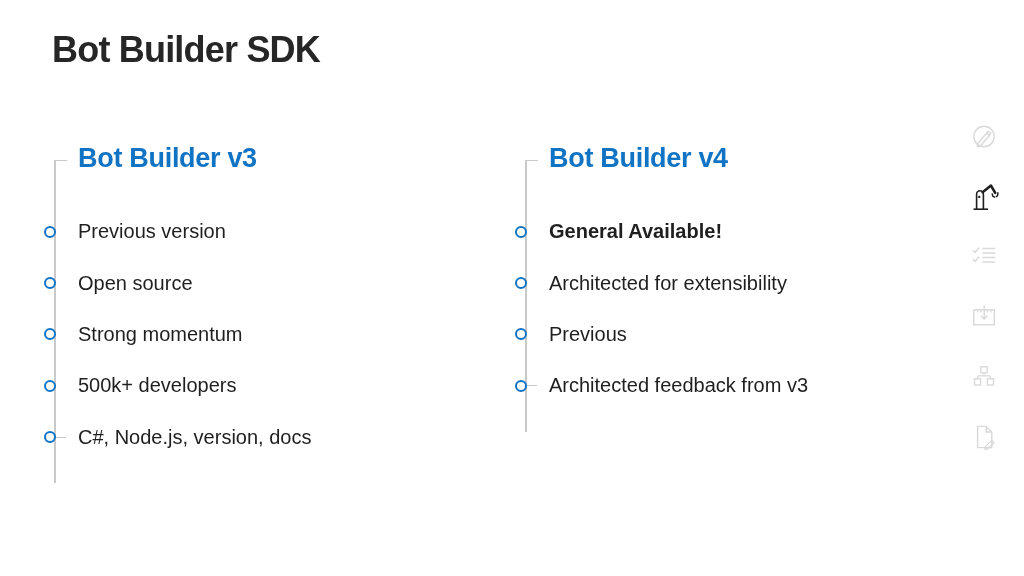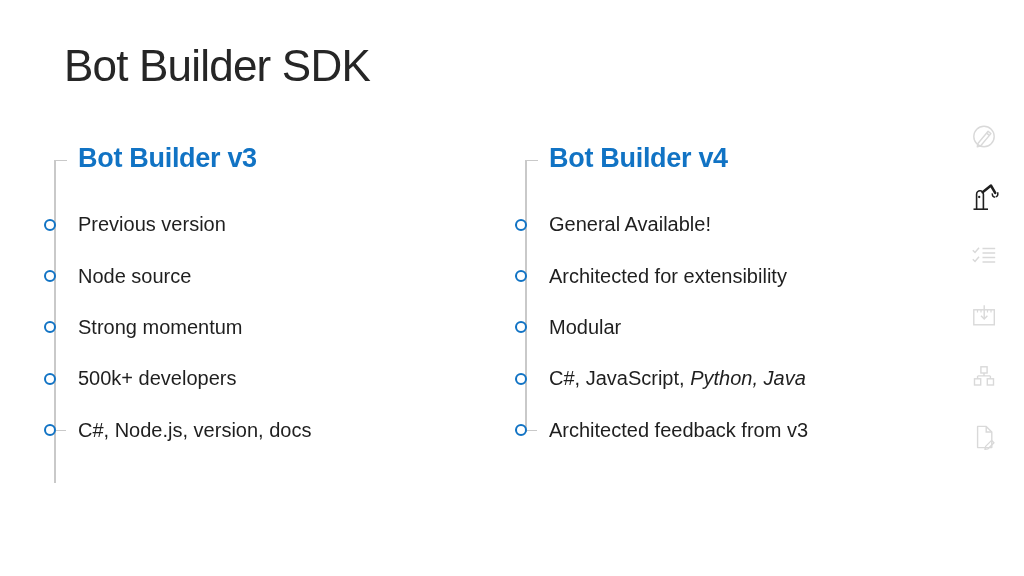--- a/index.html
+++ b/index.html
@@ -5,48 +5,48 @@
   :root{
     --background:#ffffff; --title:#262626; --text:#1f1f1f;
     --accent:#1173c4; --line:#c9c9c9; --icon:#d9d9d9; --icon-active:#1f1f1f;
   }
   *{box-sizing:border-box;}
   html,body{margin:0;padding:0;}
   body{width:1024px;height:576px;background:var(--background);
        font-family:"Liberation Sans",sans-serif;overflow:hidden;}
   #slide{position:relative;width:1024px;height:576px;background:var(--background);}
 
-  .slide-title{position:absolute;left:52px;top:28px;margin:12px;
-    font-size:44px;font-weight:400;letter-spacing:-0.8px;line-height:1.2;
+  .slide-title{position:absolute;left:52px;top:28px;margin:0;
+    font-size:36px;font-weight:700;letter-spacing:-0.8px;line-height:1.2;
     color:var(--title);}
 
   .col{position:absolute;top:0;height:416px;width:470px;}
   .col-v3{left:43px;}
   .col-v4{left:514px;}
 
   .corner-tick{position:absolute;left:12px;top:160px;width:12px;height:1.2px;
     background:var(--line);}
   .v-line{position:absolute;left:11.4px;top:160px;width:1.3px;background:var(--line);}
   .col-v3 .v-line{height:323px;}
   .col-v4 .v-line{height:272px;}
 
   .col-heading{position:absolute;left:35px;top:143px;margin:0;
     font-size:27px;font-weight:700;letter-spacing:-0.3px;line-height:1.15;
     color:var(--accent);}
 
-  .rows{position:absolute;left:0;top:199px;width:100%;text-align:right;}
+  .rows{position:absolute;left:0;top:206px;width:100%;text-align:right;}
   .row{position:relative;height:51.4px;display:flex;align-items:center;}
   .ring{position:absolute;left:1px;top:50%;transform:translateY(-50%);
     width:12px;height:12px;border:2.2px solid var(--accent);border-radius:50%;
     background:#fff;z-index:2;}
   .row:last-child::after{content:"";position:absolute;left:13px;top:calc(50% - 0.6px);
     width:10px;height:1.2px;background:var(--line);}
   .row-text{margin-left:35px;font-size:20px;line-height:1.25;color:var(--text);
     white-space:nowrap;}
-  .row-text .b{font-weight:400;}
+  .row-text .b{font-weight:700;}
   .row-text .i{font-style:italic;}
 
   .sidebar{position:absolute;left:968px;top:121px;display:flex;
     flex-direction:column;gap:28px;}
   .s-icon{width:32px;height:32px;color:var(--icon);cursor:pointer;}
   .s-icon.active{color:var(--icon-active);}
   .s-icon svg{display:block;width:100%;height:100%;stroke:currentColor;fill:none;}
 </style>
 </head>
 <body>
@@ -59,21 +59,21 @@
     <div class="corner-tick"></div>
     <div class="v-line"></div>
     <h2 class="col-heading">Bot Builder v3</h2>
     <div class="rows">
         <div class="row">
           <span class="ring"></span>
           <span class="row-text"><span>Previous version</span></span>
         </div>
         <div class="row">
           <span class="ring"></span>
-          <span class="row-text"><span>Node source</span></span>
+          <span class="row-text"><span>Open source</span></span>
         </div>
         <div class="row">
           <span class="ring"></span>
           <span class="row-text"><span>Strong momentum</span></span>
         </div>
         <div class="row">
           <span class="ring"></span>
           <span class="row-text"><span>500k+ developers</span></span>
         </div>
         <div class="row">
@@ -91,25 +91,21 @@
         <div class="row">
           <span class="ring"></span>
           <span class="row-text"><span class="b">General Available!</span></span>
         </div>
         <div class="row">
           <span class="ring"></span>
           <span class="row-text"><span>Architected for extensibility</span></span>
         </div>
         <div class="row">
           <span class="ring"></span>
-          <span class="row-text"><span>Modular</span></span>
-        </div>
-        <div class="row">
-          <span class="ring"></span>
-          <span class="row-text"><span>C#, JavaScript, </span><span class="i">Python, Java</span></span>
+          <span class="row-text"><span>Previous</span></span>
         </div>
         <div class="row">
           <span class="ring"></span>
           <span class="row-text"><span>Architected feedback from v3</span></span>
         </div>
       </div>
   </section>
 
   <nav class="sidebar">
 

